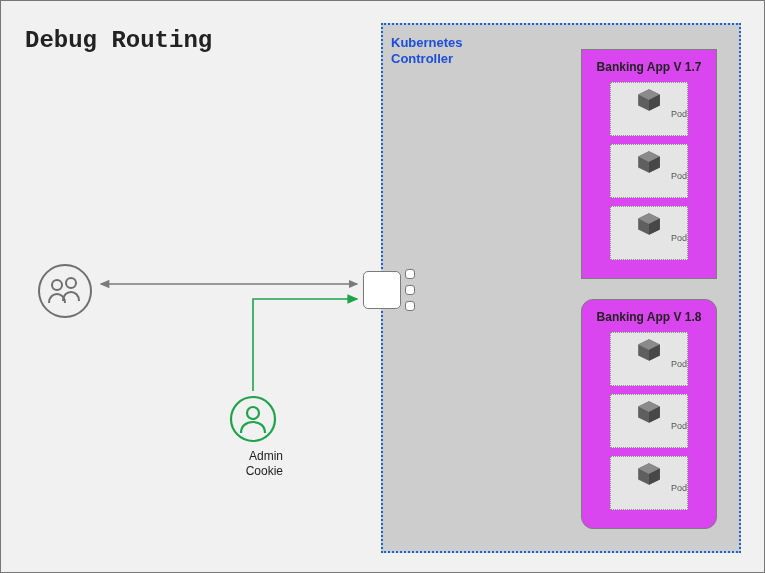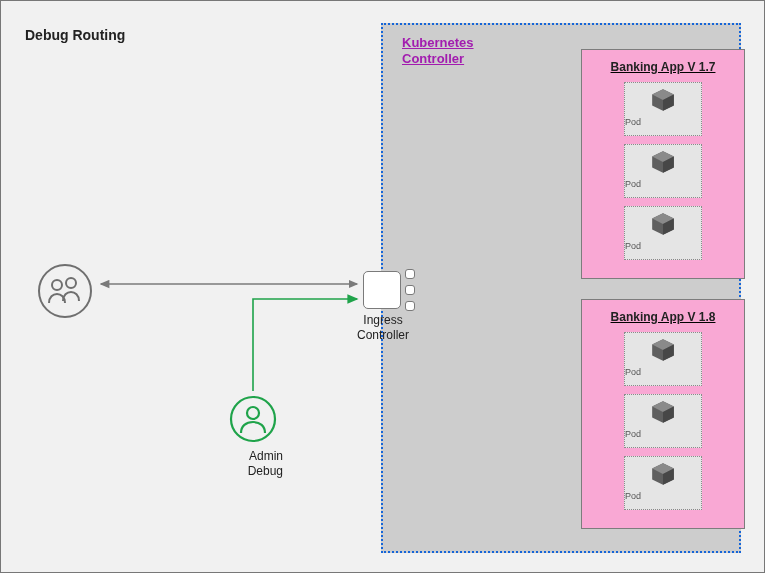--- a/index.html
+++ b/index.html
@@ -14,81 +14,80 @@
     height: 573px;
     background: #f1f1f1;
     border: 1px solid #777;
     box-sizing: border-box;
     overflow: hidden;
   }
   .title {
     position: absolute;
     left: 24px;
     top: 26px;
-    font-size: 14px;
+    font-size: 24px;
     font-weight: 700;
     color: #222;
+    font-family: Liberation Mono, monospace;
   }
 
   
   .kube-env {
     position: absolute;
     left: 380px;
     top: 22px;
     width: 360px;
     height: 530px;
     background: #cdcdcd;
     border: 2px dotted #1565d8;
     box-sizing: border-box;
   }
   .kube-env .env-label {
     position: absolute;
-    left: 19px;
+    left: 8px;
     top: 10px;
     font-size: 13px;
     font-weight: 700;
     line-height: 1.2;
-    color: #a21caf;
-    text-decoration: underline;
+    color: #1d4ed8;
   }
 
   
   .app-box {
     position: absolute;
     left: 198px;
-    width: 164px;
+    width: 136px;
     height: 230px;
-    background: #f9a8d4;
+    background: #d946ef;
     border: 1px solid #7d7d7d;
     box-sizing: border-box;
-    text-decoration: underline;
   }
   .app-box.app1 { top: 24px; }
-  .app-box.app2 { top: 274px; }
+  .app-box.app2 { top: 274px; border-radius: 12px; }
   .app-box .app-title {
     text-align: center;
     font-size: 12px;
     font-weight: 600;
     color: #222;
     margin: 10px 8px 8px;
   }
   .pod {
     margin: 8px auto;
     width: 78px;
     height: 54px;
     background: #e5e5e5;
     border: 1px dotted #8a8a8a;
     position: relative;
     box-sizing: border-box;
   }
   .pod .pod-label {
     position: absolute;
-    bottom: 8px;
+    bottom: 16px;
     width: 100%;
-    text-align: left;
+    text-align: right;
     font-size: 9px;
     color: #555;
   }
   .pod .cube {
     position: absolute;
     top: 4px;
     left: 50%;
     transform: translateX(-50%);
     width: 26px;
     height: 26px;
@@ -257,40 +256,36 @@
           </svg>
         <div class="pod-label">Pod</div>
       </div>
     </div>
   </div>
 
   <div class="ingress"></div>
   <div class="ingress-port p1"></div>
   <div class="ingress-port p2"></div>
   <div class="ingress-port p3"></div>
-  <div class="ingress-label">
-    <span>Ingress</span><br>
-    <span>Controller</span>
-  </div>
 
   <svg class="users" viewBox="0 0 56 56">
     <circle cx="28" cy="28" r="26" fill="none" stroke="#6f6f6f" stroke-width="2"></circle>
     <g fill="none" stroke="#6f6f6f" stroke-width="2">
       <circle cx="20" cy="22" r="5"></circle>
       <path d="M12 40c0-6 4-9 8-9s8 3 8 9"></path>
       <circle cx="34" cy="20" r="5"></circle>
       <path d="M26 38c0-6 4-9 8-9s8 3 8 9"></path>
     </g>
   </svg>
 
   <svg class="admin" viewBox="0 0 48 48">
     <circle cx="24" cy="24" r="22" fill="none" stroke="#1fa34a" stroke-width="2.2"></circle>
     <g fill="none" stroke="#1fa34a" stroke-width="2.2">
       <circle cx="24" cy="18" r="6"></circle>
       <path d="M12 38c0-7 5-11 12-11s12 4 12 11"></path>
     </g>
   </svg>
   <div class="admin-label">
     <span>Admin</span><br>
-    <span>Debug</span>
+    <span>Cookie</span>
   </div>
 
 </div>
 
 </body></html>

